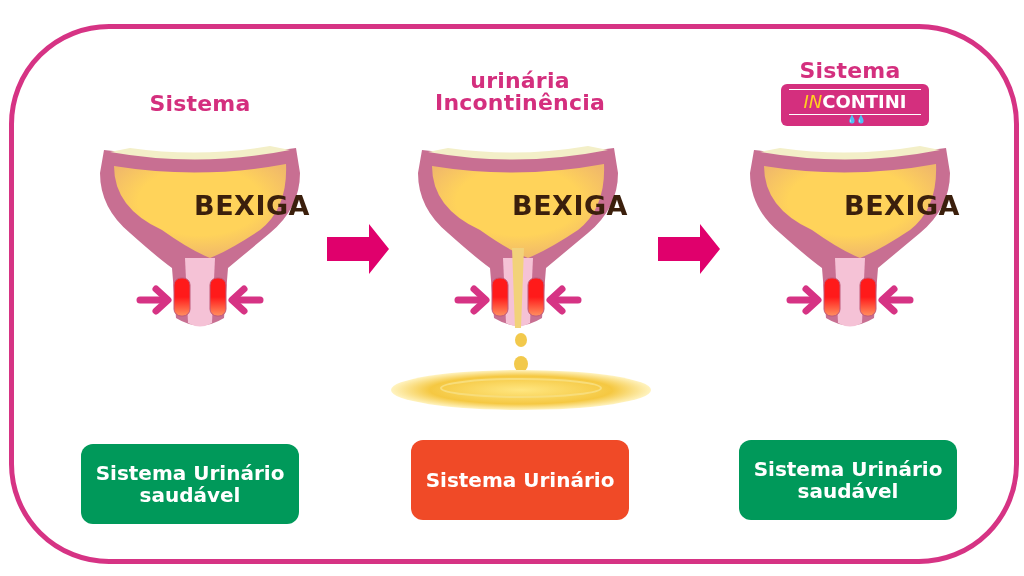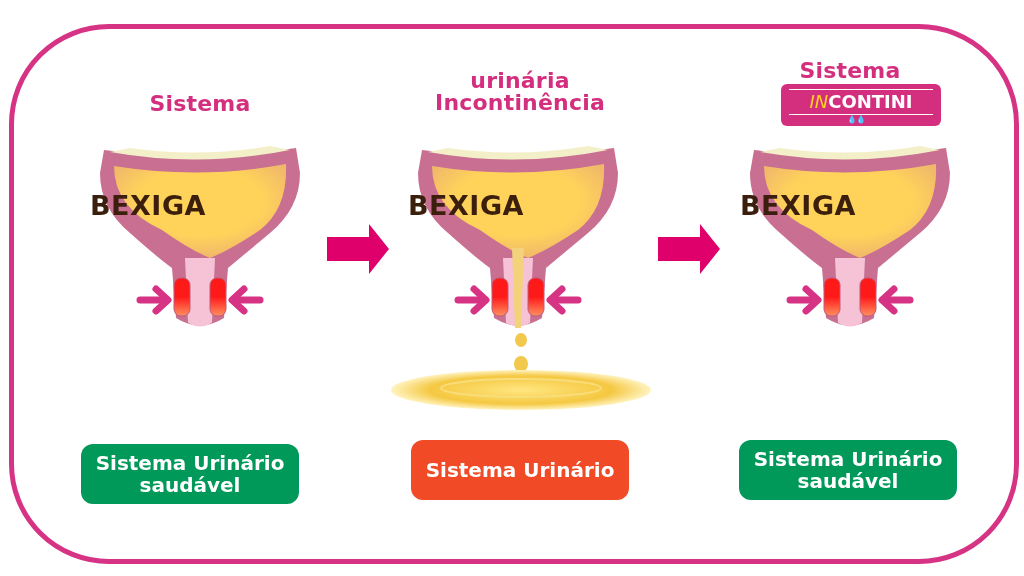--- a/index.html
+++ b/index.html
@@ -2,34 +2,34 @@
 <html><head>
   <meta charset="utf-8">
   <style>
     html, body { margin: 0; padding: 0; background: #ffffff; }
     body { width: 1024px; height: 576px; position: relative; overflow: hidden; font-family: "DejaVu Sans", sans-serif; }
     .frame { position: absolute; left: 9px; top: 24px; width: 1000px; height: 530px; border: 5px solid #d63384; border-radius: 100px; box-sizing: content-box; }
     .title { position: absolute; color: #d42f7e; font-weight: bold; font-size: 22px; text-align: center; line-height: 22px; letter-spacing: 0.2px; }
     .t1 { left: 90px; width: 220px; top: 93px; }
     .t2 { left: 380px; width: 280px; top: 70px; }
     .t3 { left: 740px; width: 220px; top: 60px; }
-    .brand { position: absolute; left: 781px; top: 84px; width: 148px; height: 42px; background: #d42f7e; border-radius: 6px; padding-left: 12px; }
+    .brand { position: absolute; left: 781px; top: 84px; width: 148px; height: 42px; background: #d42f7e; border-radius: 6px; }
     .brand .line { position: absolute; left: 8px; right: 8px; height: 1px; background: #ffffff; }
     .brand .l1 { top: 5px; } .brand .l2 { top: 30px; }
     .brand .word { position: absolute; left: 0; right: 0; top: 8px; text-align: center; font-weight: bold; font-size: 18px; line-height: 20px; }
     .brand .in { color: #ffd21f; font-style: italic; font-weight: normal; }
     .brand .contini { color: #ffffff; }
     .brand .drops { position: absolute; left: 66px; top: 32px; color: #ffffff; font-size: 8px; line-height: 8px; letter-spacing: -1px; }
     .bladder { position: absolute; width: 220px; height: 230px; }
     .b1 { left: 90px; top: 118px; } .b2 { left: 408px; top: 118px; } .b3 { left: 740px; top: 118px; }
-    .bladder-label { position: absolute; left: 0; width: 220px; top: 72px; text-align: left; font-weight: bold; font-size: 27px; color: #3b1f0c; letter-spacing: 0.5px; }
+    .bladder-label { position: absolute; left: 0; width: 220px; top: 72px; text-align: right; font-weight: bold; font-size: 27px; color: #3b1f0c; letter-spacing: 0.5px; }
     .arrow { position: absolute; width: 62px; height: 50px; }
     .a1 { left: 327px; top: 224px; } .a2 { left: 658px; top: 224px; }
     .puddle { position: absolute; left: 386px; top: 330px; width: 270px; height: 85px; }
-    .status { position: absolute; width: 218px; height: 60px; border-radius: 12px; color: #ffffff; font-weight: bold; font-size: 20px; line-height: 22px; text-align: center; display: flex; flex-direction: column; justify-content: center; }
+    .status { position: absolute; width: 218px; height: 80px; border-radius: 12px; color: #ffffff; font-weight: bold; font-size: 20px; line-height: 22px; text-align: center; display: flex; flex-direction: column; justify-content: center; }
     .s1 { left: 81px; top: 444px; background: #00995a; }
     .s2 { left: 411px; top: 440px; width: 218px; background: #f04a27; }
     .s3 { left: 739px; top: 440px; background: #00995a; }
   </style>
 </head>
 <body>
 
 <div class="frame"></div>
 
 <div class="title t1">

